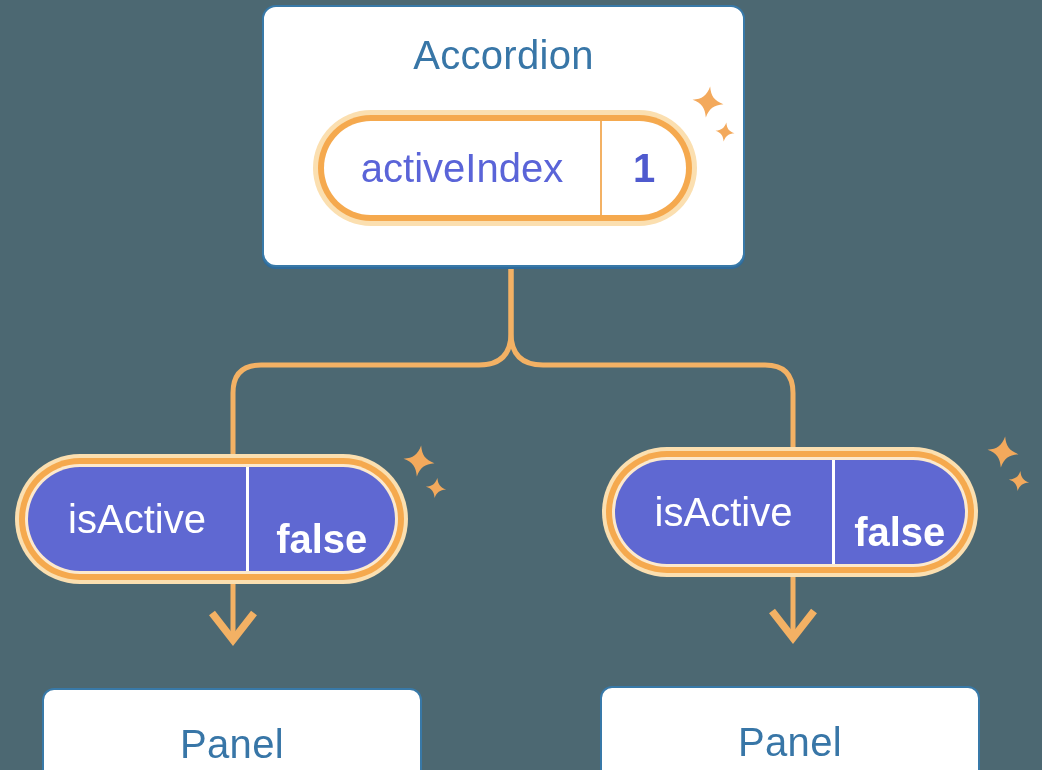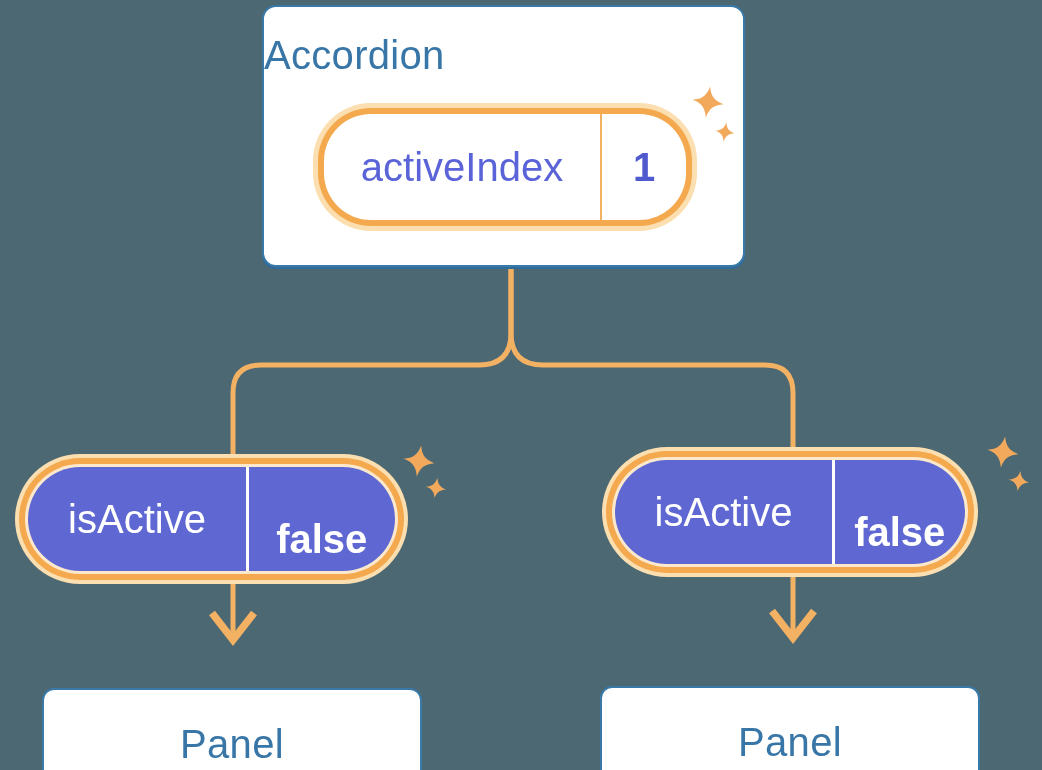--- a/index.html
+++ b/index.html
@@ -12,21 +12,21 @@
   body{background:var(--background);font-family:"Liberation Sans",sans-serif;}
   .stage{position:relative;width:1042px;height:770px;background:var(--background);overflow:hidden;}
   .layer{position:absolute;left:0;top:0;width:1042px;height:770px;pointer-events:none;}
   .layer.lines{z-index:1;}
   .layer.sparkles{z-index:4;}
   .connector{stroke:var(--connector);stroke-width:5;fill:none;}
   .arrowhead{stroke:var(--connector);stroke-width:7.5;fill:none;stroke-linecap:butt;stroke-linejoin:miter;}
   .sparkle{fill:var(--sparkle);}
   .card{position:absolute;background:var(--card-bg);border:2px solid var(--card-border);
         border-radius:14px;box-shadow:0 2px 0 var(--card-shadow);z-index:2;box-sizing:border-box;}
-  .card-title{position:absolute;left:0;right:0;color:var(--card-text);
+  .card-title{position:absolute;left:0;right:0;text-align:center;color:var(--card-text);
         font-size:40px;font-weight:500;letter-spacing:.3px;}
   .panel{position:absolute;background:var(--card-bg);border:2px solid var(--card-border);
         border-radius:12px;box-shadow:0 2px 0 var(--card-shadow);z-index:2;box-sizing:border-box;
         display:flex;align-items:center;justify-content:center;color:var(--card-text);
         font-size:40px;font-weight:500;letter-spacing:.3px;margin-top:41px;}
   .pill{position:absolute;z-index:3;display:flex;align-items:stretch;box-sizing:border-box;}
   .pill.state{background:var(--card-bg);border-radius:47px;
         box-shadow:0 0 0 6px var(--ring),0 0 0 11px var(--halo);}
   .pill.bool{background:var(--pill-fill);border-radius:52px;
         box-shadow:0 0 0 3px var(--ring-gap),0 0 0 9px var(--ring),0 0 0 13px var(--halo);}
@@ -48,21 +48,21 @@
     <path class="connector" d="M511 266 L511 333 Q511 365 479 365 L261 365 Q233 365 233 393 L233 637"></path>
     <path class="connector" d="M511 266 L511 333 Q511 365 543 365 L765 365 Q793 365 793 393 L793 635"></path>
     <path class="arrowhead" d="M212 613 L233 640 L254 613"></path>
     <path class="arrowhead" d="M772 611 L793 638 L814 611"></path>
   </svg>
 
   <div class="card" style="left:262px;top:5px;width:483px;height:262px;">
     <div class="card-title" style="top:26px;">Accordion</div>
   </div>
 
-  <div class="pill state" style="left:324px;top:114px;width:362px;height:106px;">
+  <div class="pill state" style="left:324px;top:121px;width:362px;height:94px;">
     <div class="cell label" style="width:276px;">activeIndex</div>
     <div class="vdivider"></div>
     <div class="cell value" style="flex:1;">1</div>
   </div>
 
   <div class="pill bool" style="left:28px;top:467px;width:367px;height:104px;">
     <div class="cell label" style="width:218px;">isActive</div>
     <div class="vdivider"></div>
     <div class="cell value" style="flex:1;">false</div>
   </div>

